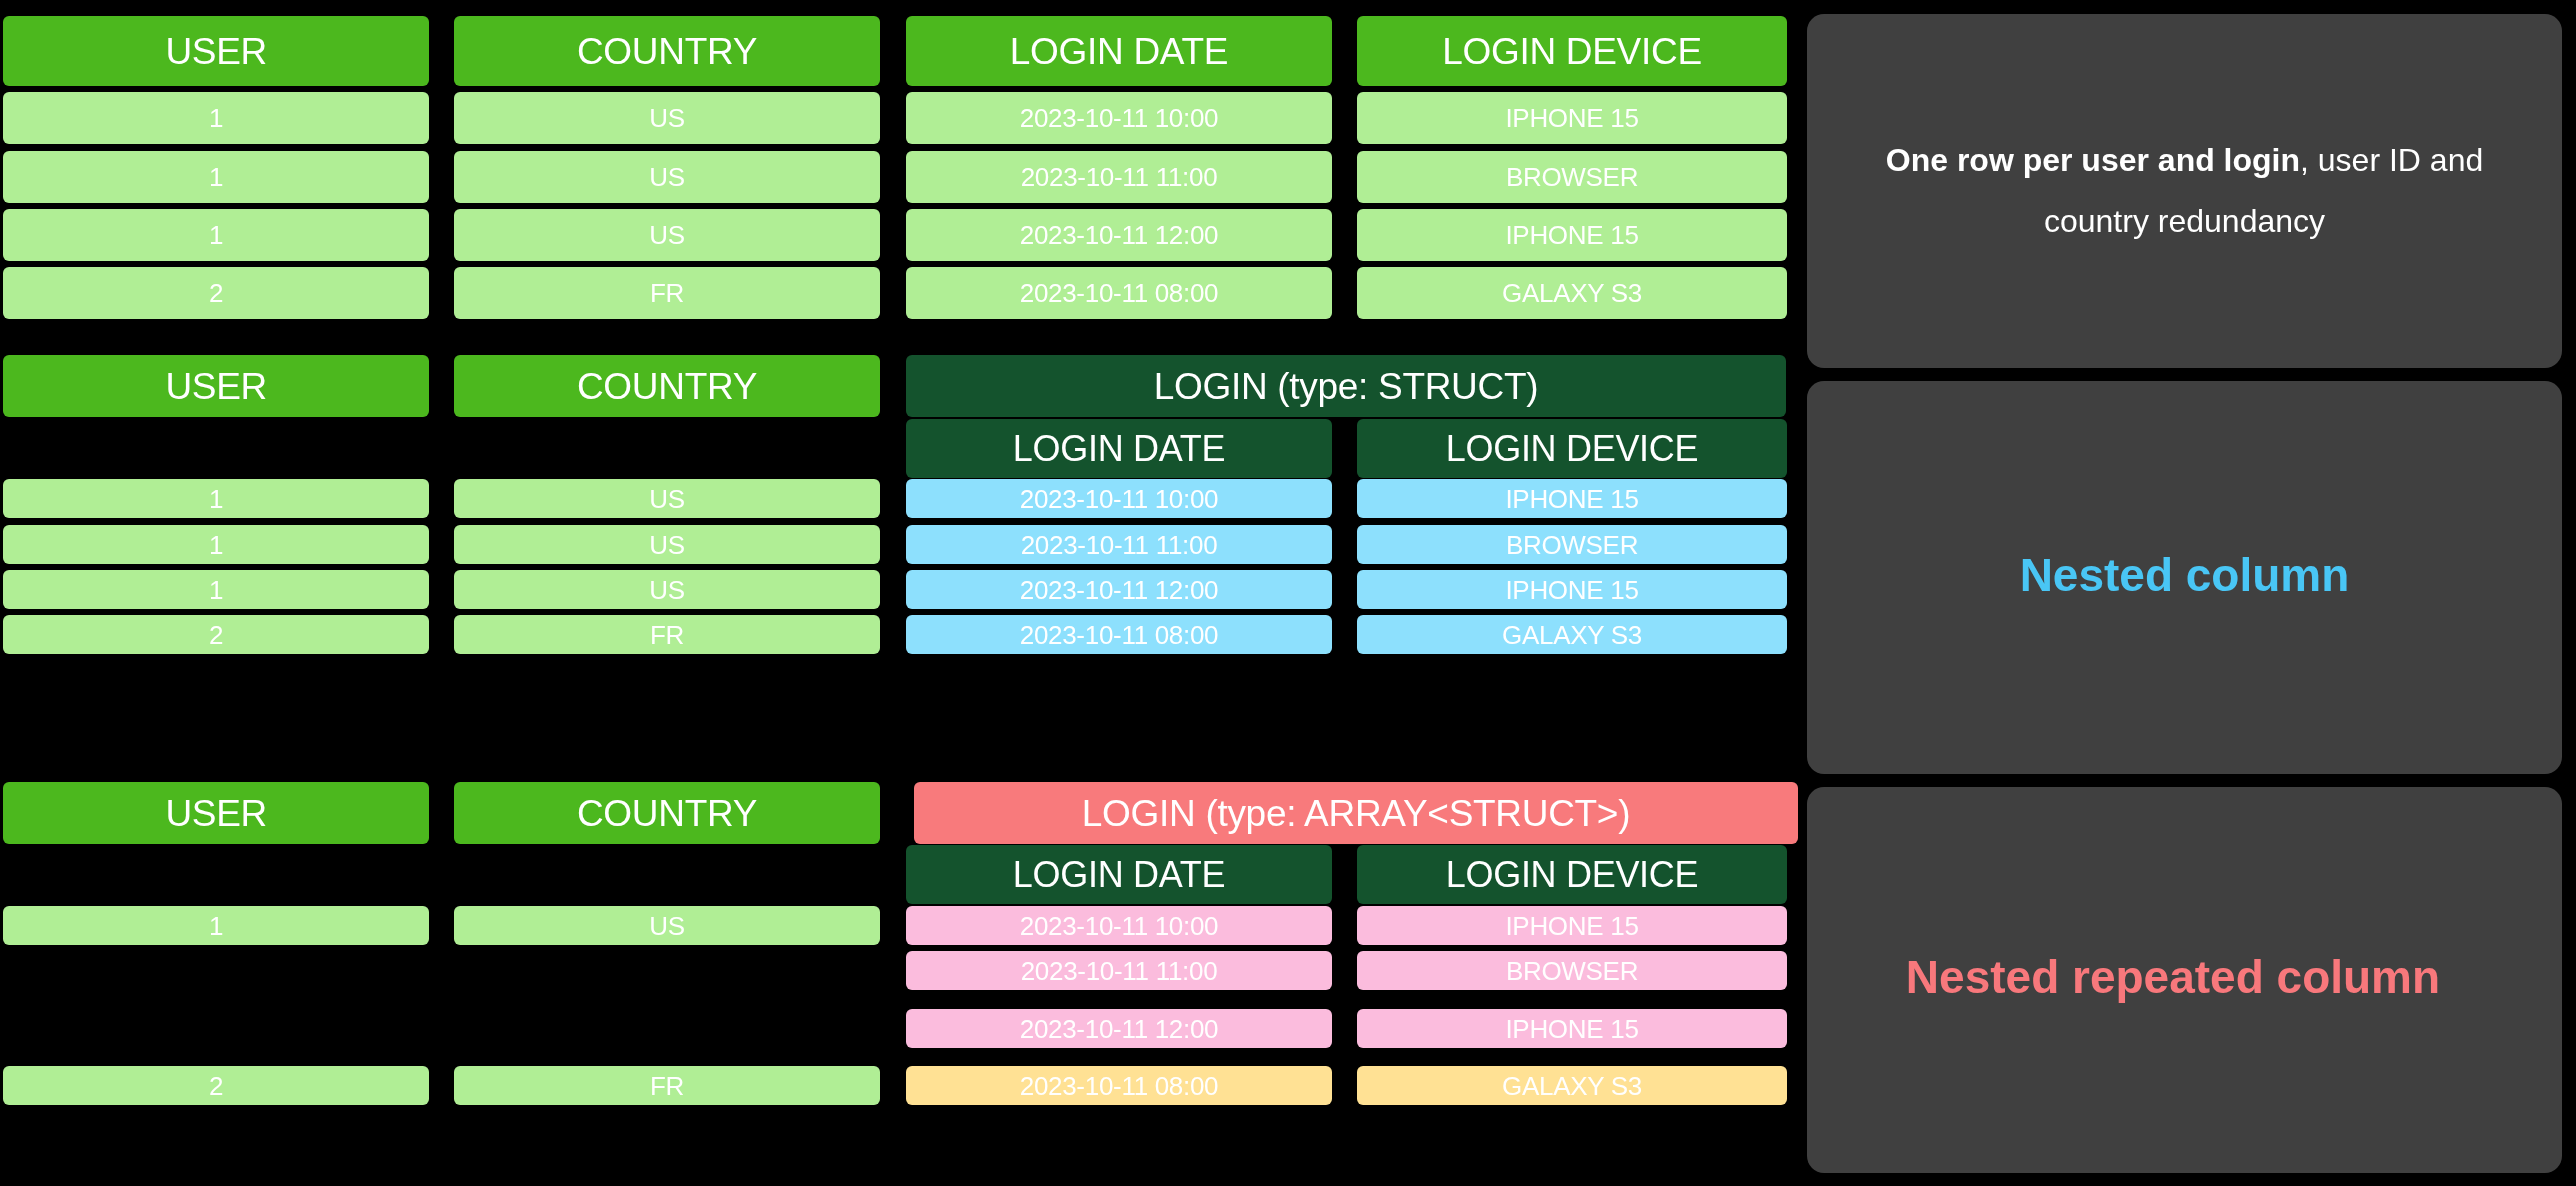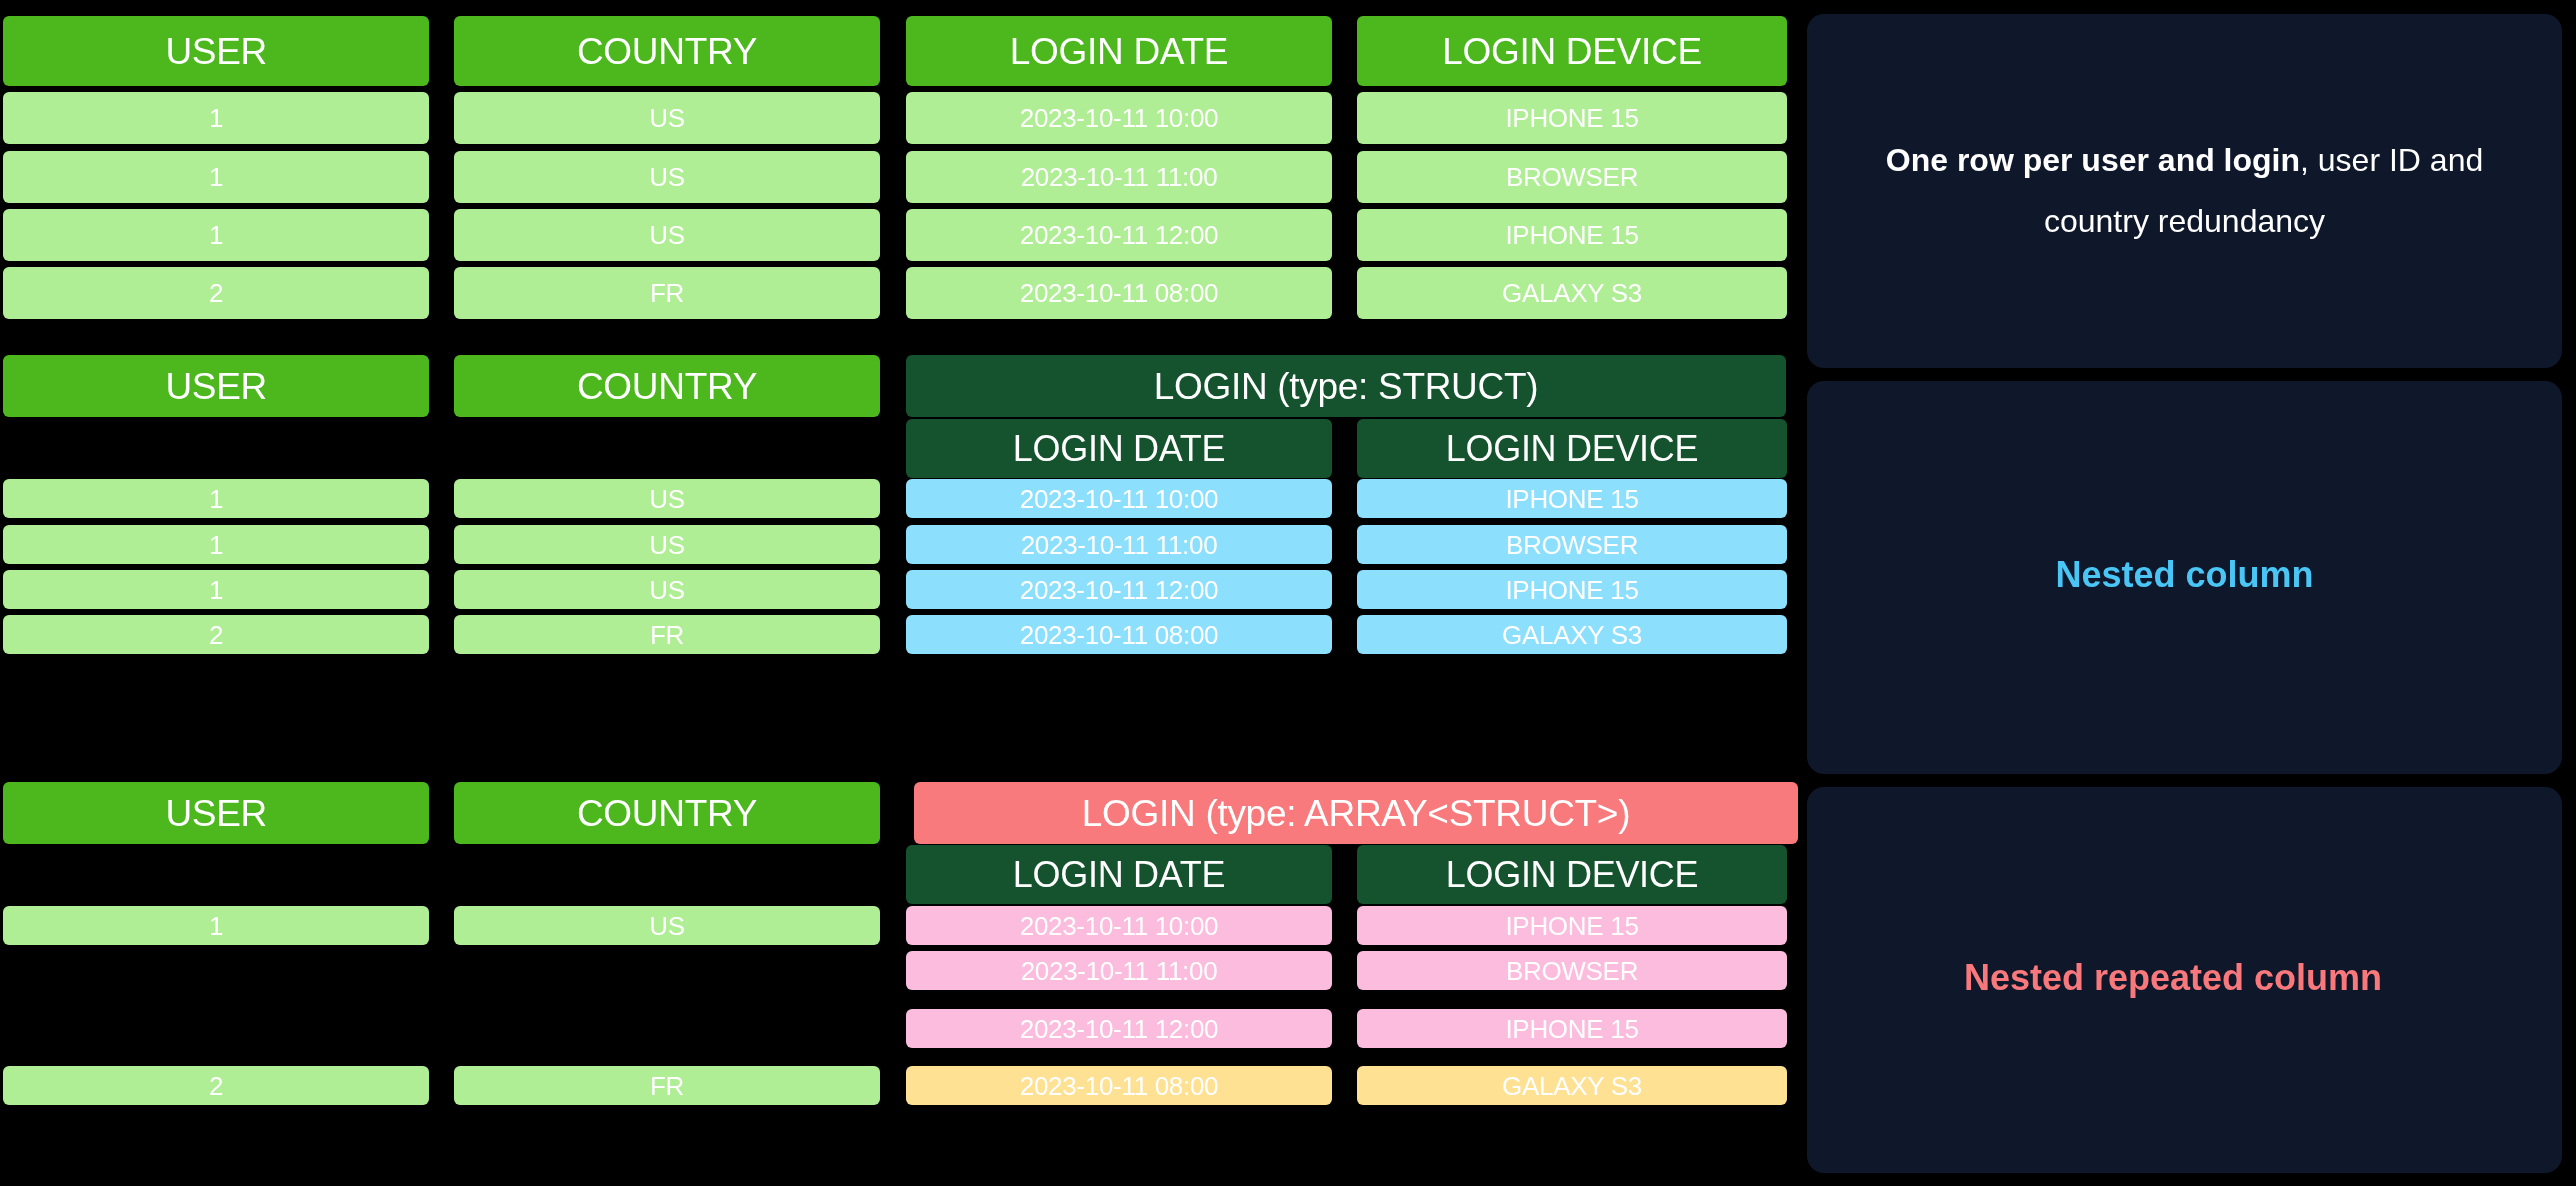--- a/index.html
+++ b/index.html
@@ -30,29 +30,29 @@
   .blue-c{ background:#8DE0FD; }
   .red-h{ background:#F87A7C; }
   .pink-c{ background:#FBBCDD; }
   .yellow-c{ background:#FFE194; }
 
   
   .panel{
     position:absolute;
     left:1807px;
     width:755px;
-    background:#0f172a;
+    background:#404040;
     border-radius:17px;
     display:flex;flex-direction:column;
     align-items:center;justify-content:center;
     box-sizing:border-box;
     padding:6.5px 34px;
   }
   .panel-title{
-    font-size:36px;
+    font-size:46px;
     font-weight:700;
     text-align:center;
     line-height:1.9;
     margin:0 0 3.9px 0;
     font-stretch:condensed;
   }
   .panel-title.blue{ color:#49C6F5; }
   .panel-title.red{ color:#F8787C; }
   .panel-body{
     color:#ffffff;

